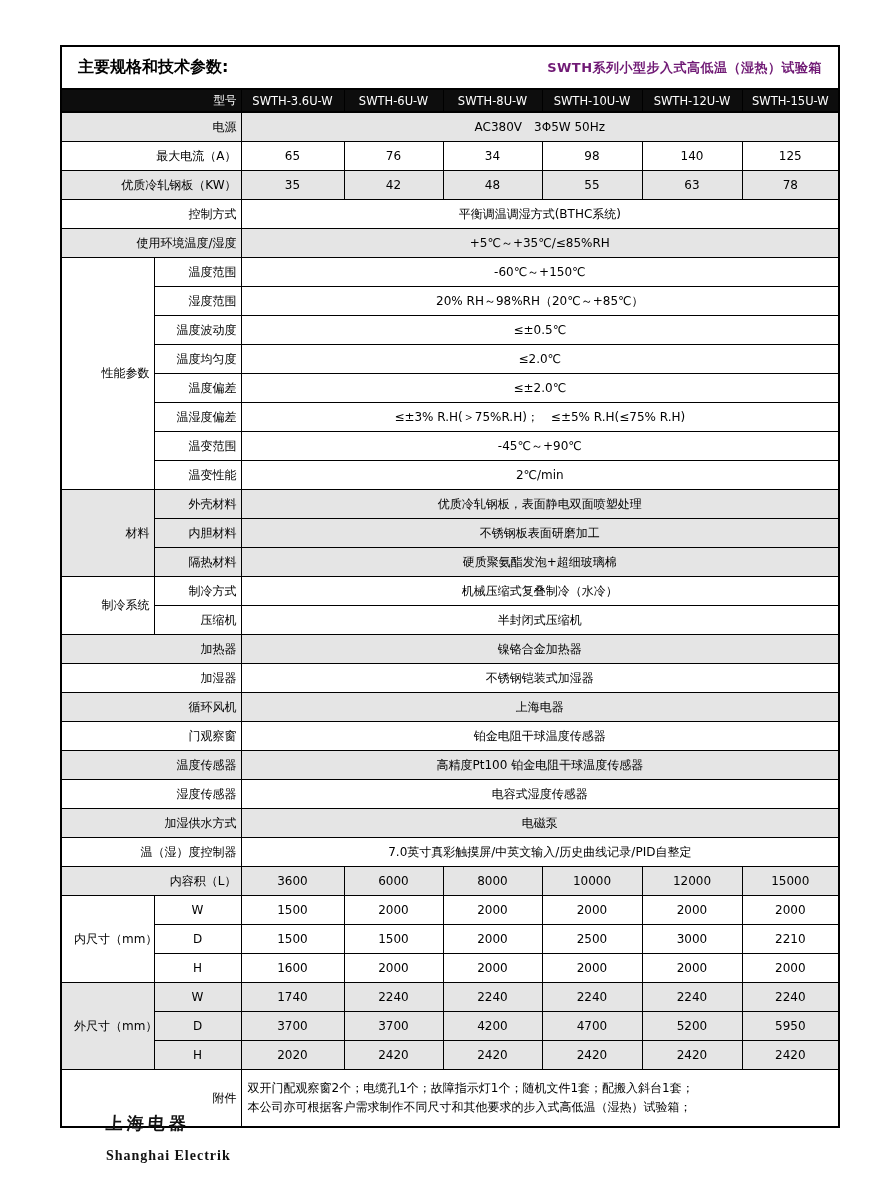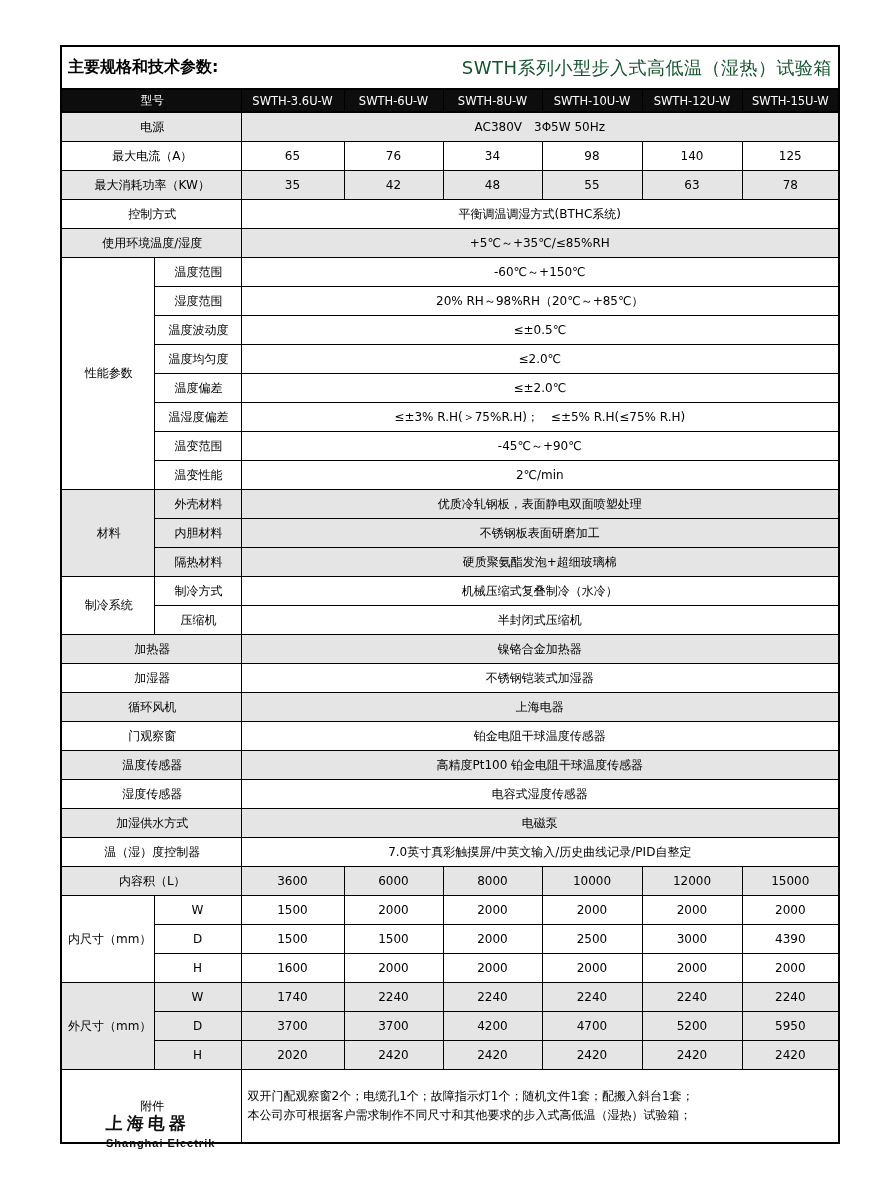--- a/index.html
+++ b/index.html
@@ -12,47 +12,47 @@
     border-collapse:collapse;table-layout:fixed;width:778px;
     position:absolute;left:60px;top:45px;
     border:2px solid #000;
   }
   td{
     border:1px solid #000;font-size:12px;height:28px;
     padding:0 4px;text-align:center;vertical-align:middle;
     overflow:hidden;white-space:nowrap;
   }
   tr.title-row td{
-    border-bottom:2px solid #000;height:41px;background:#fff;padding:0 6px;
+    border-bottom:2px solid #000;height:41px;background:#fff;padding:0 16px;
   }
   .title-wrap{display:flex;justify-content:space-between;align-items:center;width:100%;}
   .title-left{font-size:16px;font-weight:bold;color:#000;}
-  .title-right{font-size:18px;font-weight:normal;color:#14532d;letter-spacing:0.5px;}
+  .title-right{font-size:13px;font-weight:bold;color:#701a75;letter-spacing:0.5px;}
   tr.model-row td{
     background:#0d0d0d;color:#ffffff;height:21px;font-size:11.5px;
     border-color:#000;border-bottom:2px solid #000;
   }
-  td.lbl{text-align:center;padding-left:6px;}
+  td.lbl{text-align:right;padding-left:12px;}
   tr.bg-blue td{background:#e5e5e5;}
   tr.bg-white td{background:#ffffff;}
   td.attach-val{
     text-align:left;white-space:normal;line-height:1.6;height:52px;
-    font-size:12px;padding:10px 6px;
+    font-size:12px;padding:2px 6px;
   }
   .logo{
     position:absolute;left:106px;top:1112px;text-align:left;color:#111;
   }
   .logo-cn{
     font-size:17px;font-weight:900;letter-spacing:4px;
     font-family:"DejaVu Serif","Liberation Serif",serif;
     transform:skewX(-4deg);
   }
   .logo-en{
-    font-size:11px;font-weight:700;letter-spacing:1px;margin-top:2px;
-    font-family:Liberation Sans, sans-serif;
+    font-size:14px;font-weight:700;letter-spacing:1px;margin-top:13px;
+    font-family:Liberation Serif, serif;
   }
 </style>
 </head>
 <body>
 
 <div class="page">
 
   <table class="spec">
     <colgroup>
       <col style="width:93px">
@@ -90,21 +90,21 @@
         <tr class="bg-white">
           <td class="lbl" colspan="2">最大电流（A）</td>
           <td>65</td>
           <td>76</td>
           <td>34</td>
           <td>98</td>
           <td>140</td>
           <td>125</td>
         </tr>
         <tr class="bg-blue">
-          <td class="lbl" colspan="2">最大消耗功率（KW）</td>
+          <td class="lbl" colspan="2">优质冷轧钢板（KW）</td>
           <td>35</td>
           <td>42</td>
           <td>48</td>
           <td>55</td>
           <td>63</td>
           <td>78</td>
         </tr>
         <tr class="bg-white">
           <td class="lbl" colspan="2">控制方式</td>
           <td colspan="6">平衡调温调湿方式(BTHC系统)</td>
@@ -219,21 +219,21 @@
           <td>2000</td>
           <td>2000</td>
         </tr>
         <tr class="bg-white">
           <td>D</td>
           <td>1500</td>
           <td>1500</td>
           <td>2000</td>
           <td>2500</td>
           <td>3000</td>
-          <td>4390</td>
+          <td>2210</td>
         </tr>
         <tr class="bg-white">
           <td>H</td>
           <td>1600</td>
           <td>2000</td>
           <td>2000</td>
           <td>2000</td>
           <td>2000</td>
           <td>2000</td>
         </tr>

